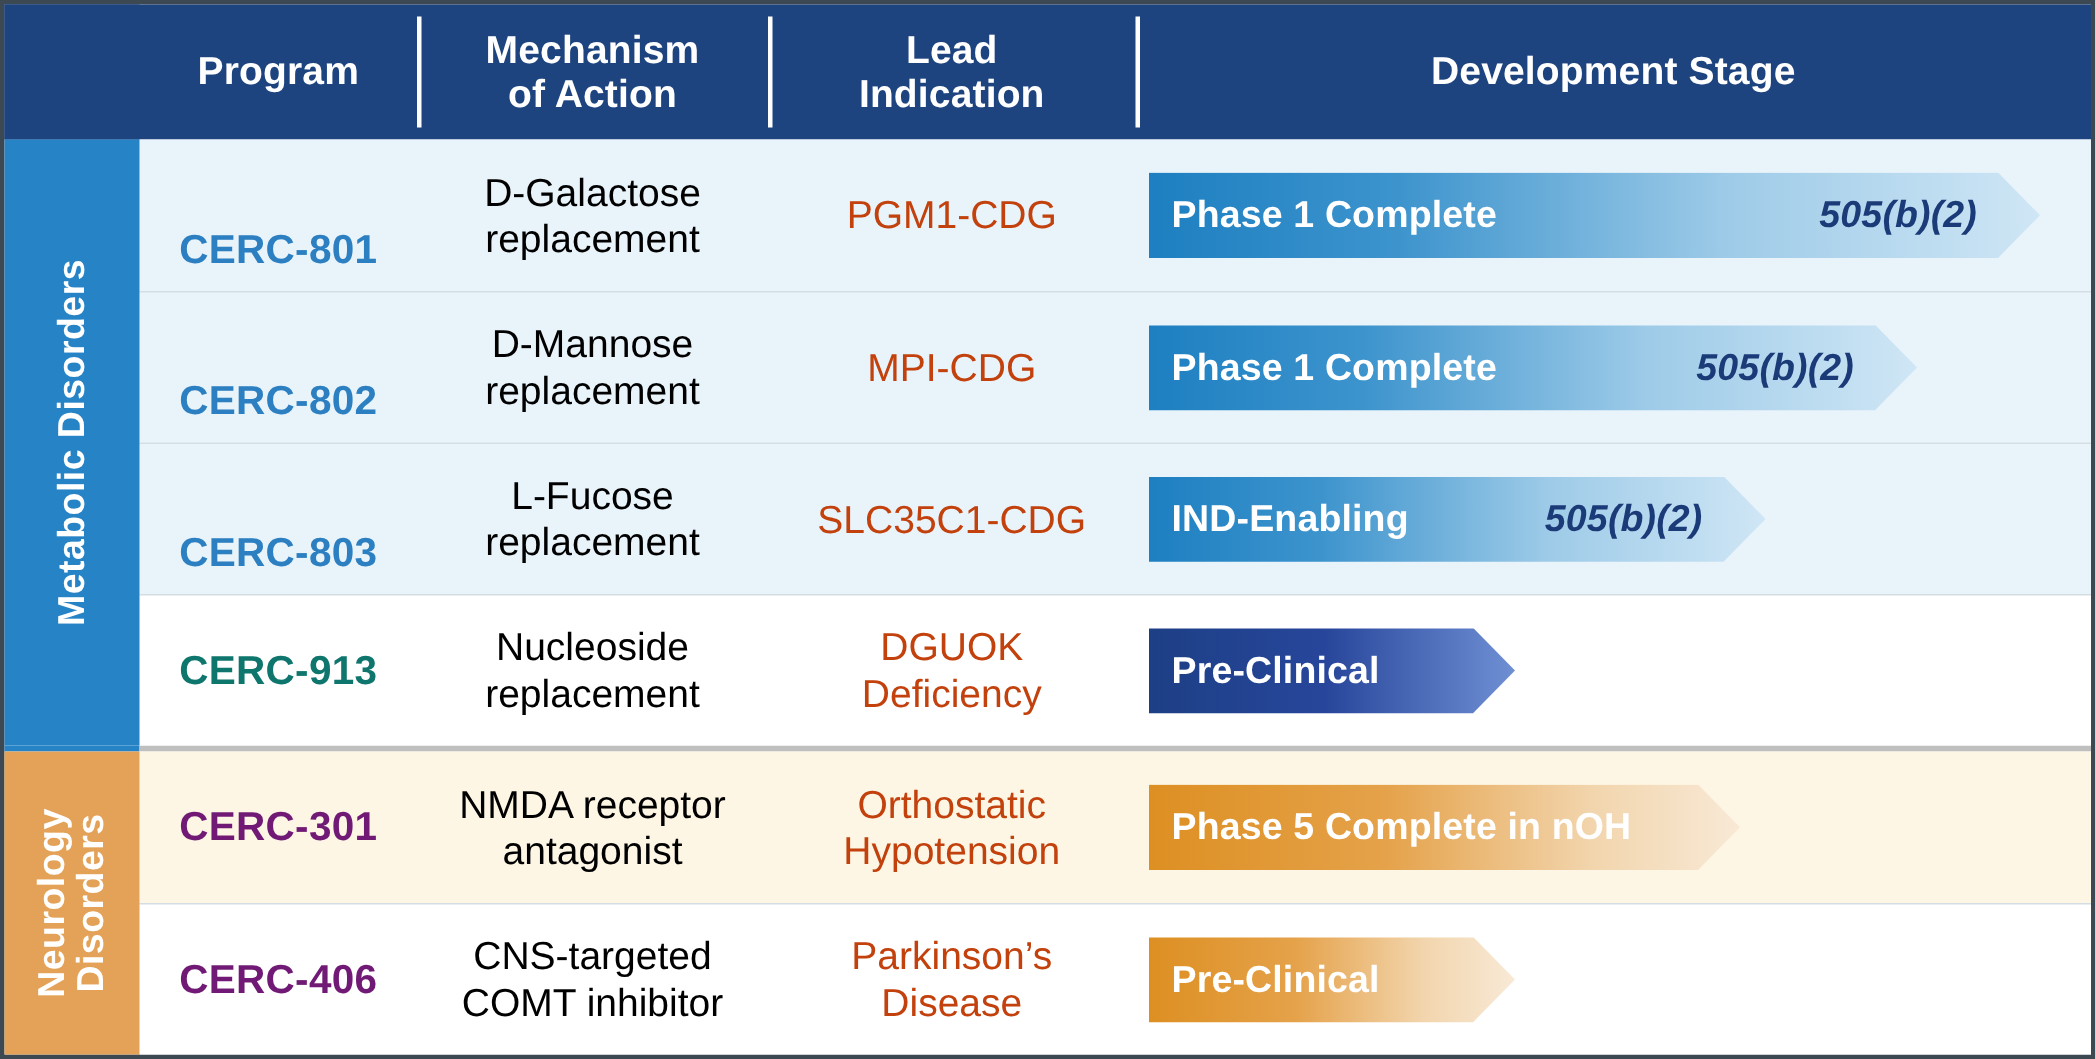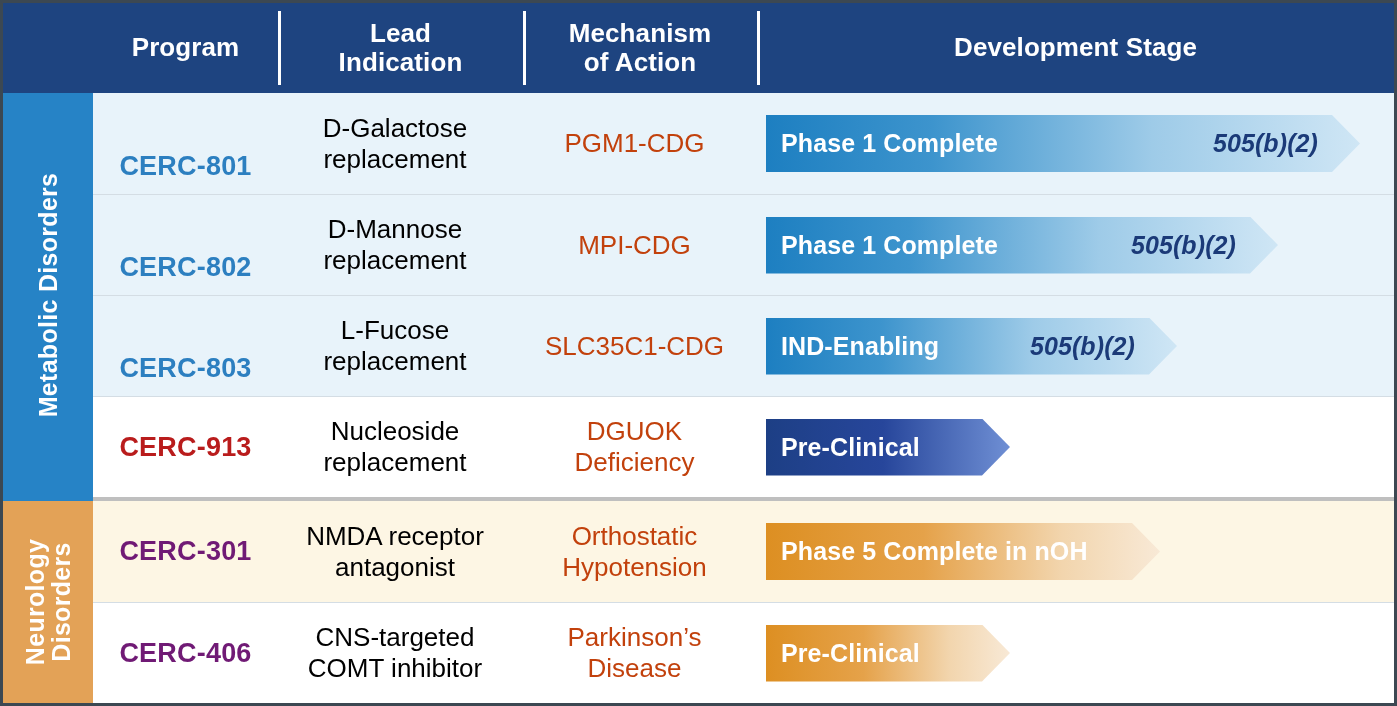--- a/index.html
+++ b/index.html
@@ -83,21 +83,21 @@
   .row.bg-white{background:#ffffff;}
   .row.bg-cream{background:#fdf6e4;}
 
   .cell{
     display:flex;align-items:center;justify-content:center;
     text-align:center;
     box-sizing:border-box;
   }
   .cell.program{flex:0 0 185px;font-weight:bold;font-size:27px;letter-spacing:.2px;}
   .cell.program.blue{color:#2c7fc0;margin-top:45px;}
-  .cell.program.navy{color:#b91c1c;}
+  .cell.program.navy{color:#0f766e;}
   .cell.program.orange{color:#701a75;}
   .cell.moa{flex:0 0 234px;font-size:26px;color:#000000;line-height:1.18;}
   .cell.lead{flex:0 0 245px;font-size:26px;color:#c2410c;line-height:1.18;}
   .cell.stage{flex:1 1 auto;justify-content:flex-start;padding-left:9px;position:relative;}
 
   
   .arrow{
     position:relative;
     height:57px;
     display:flex;align-items:center;
@@ -133,34 +133,34 @@
 
 <div id="pipeline">
 
   <div class="header-row">
     <div class="hdr-spacer"></div>
 
     <div class="hdr-cell program">
       <span>Program</span>
     </div>
 
+    <div class="hdr-cell moa">
+      <span>
+        <span>Mechanism</span><br>
+        <span>of Action</span>
+      </span>
+    </div>
+
     <div class="hdr-cell lead">
       <span>
         <span>Lead</span><br>
         <span>Indication</span>
       </span>
     </div>
 
-    <div class="hdr-cell moa">
-      <span>
-        <span>Mechanism</span><br>
-        <span>of Action</span>
-      </span>
-    </div>
-
     <div class="hdr-cell stage">
       <span>Development Stage</span>
     </div>
   </div>
 
   <div class="body-area">
 
     <div class="group">
       <div class="group-label metabolic">
         <div class="rot">Metabolic Disorders</div>

